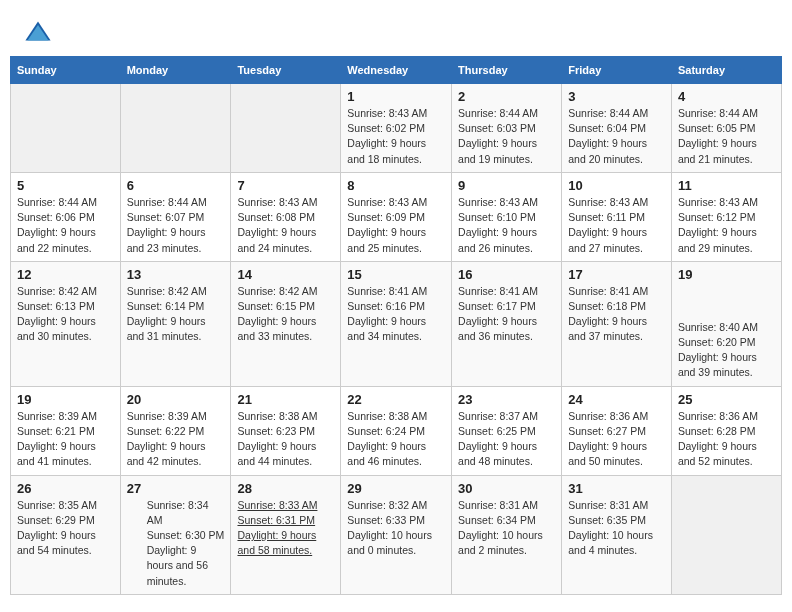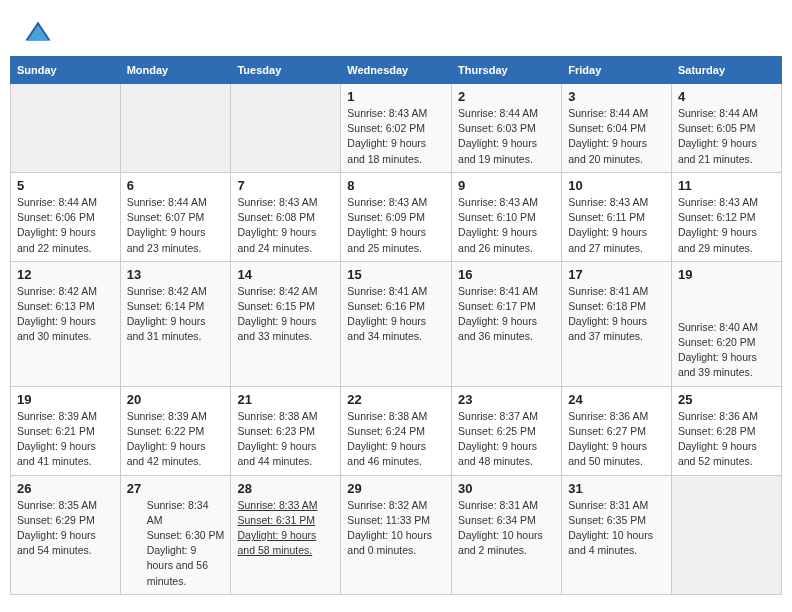--- a/index.html
+++ b/index.html
@@ -307,21 +307,21 @@
           </td>
           <td>
             <span class="day-num">28</span>
             <div class="day-info" style="white-space: pre-line; text-decoration: underline;">Sunrise: 8:33 AM
 Sunset: 6:31 PM
 Daylight: 9 hours and 58 minutes.</div>
           </td>
           <td>
             <span class="day-num">29</span>
             <div class="day-info" style="white-space: pre-line;">Sunrise: 8:32 AM
-Sunset: 11:33 PM
+Sunset: 6:33 PM
 Daylight: 10 hours and 0 minutes.</div>
           </td>
           <td>
             <span class="day-num">30</span>
             <div class="day-info" style="white-space: pre-line;">Sunrise: 8:31 AM
 Sunset: 6:34 PM
 Daylight: 10 hours and 2 minutes.</div>
           </td>
           <td>
             <span class="day-num">31</span>

